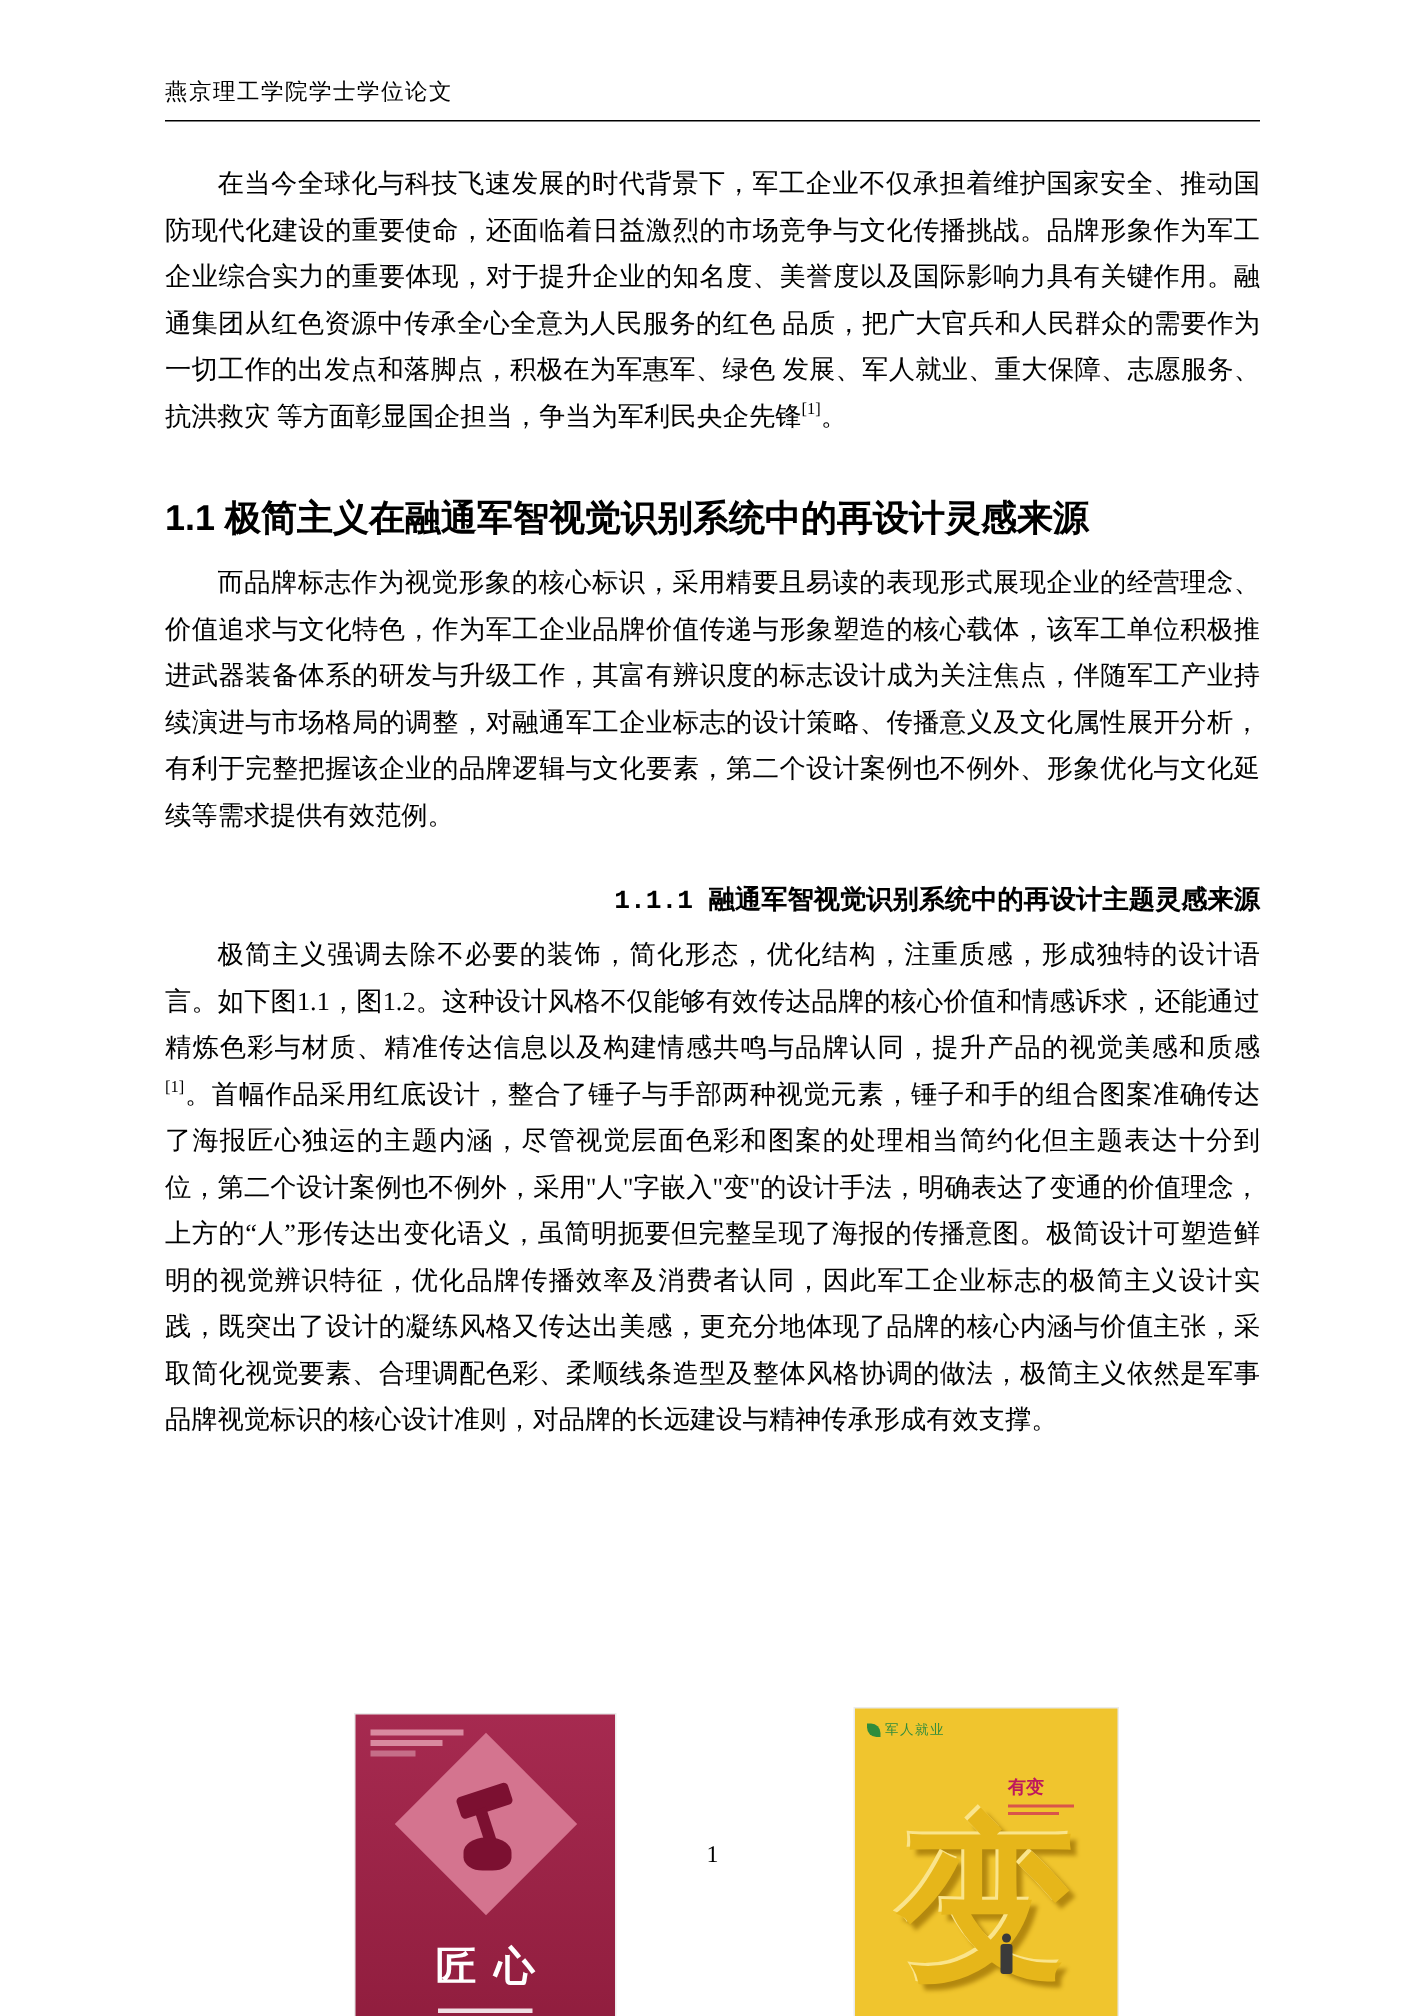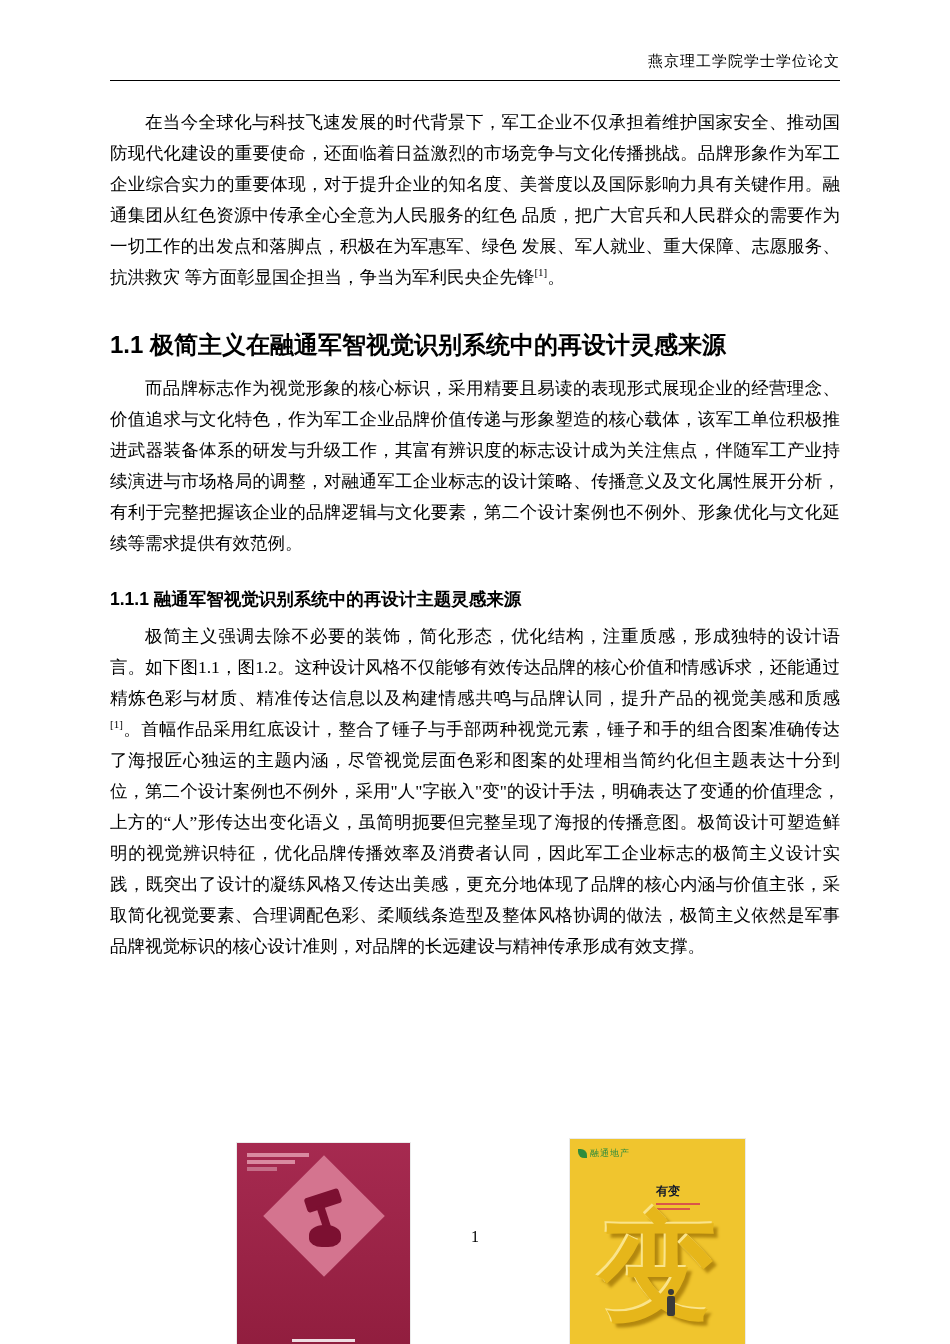--- a/index.html
+++ b/index.html
@@ -7,21 +7,21 @@
     position:relative;
     width:950px;height:1344px;
     margin:0 auto;
     background:#ffffff;
     overflow:hidden;
     font-family:"Liberation Serif","DejaVu Serif",serif;
     color:#000;
   }
   .content{padding:52px 110px 0 110px;}
   .doc-header{
-    text-align:right;
+    text-align:left;
     font-size:15px;
     letter-spacing:1px;
     padding-bottom:9px;
     border-bottom:1.5px solid #000;
   }
   .chapter-title{
     margin:20px 0 0 0;
     font-family:"Liberation Sans","DejaVu Sans",sans-serif;
     font-weight:700;
     font-size:22px;
@@ -38,23 +38,24 @@
   p.first-para{margin-top:26px;}
   sup.cite{font-size:11px;line-height:0;vertical-align:super;}
   h2.sec{
     margin:36px 0 12px 0;
     font-family:"Liberation Sans","DejaVu Sans",sans-serif;
     font-weight:700;
     font-size:24px;
   }
   h3.subsec{
     margin:28px 0 10px 0;
-    font-family:Liberation Sans, sans-serif;
+    font-family:Liberation Mono, monospace;
     font-weight:700;
     font-size:17.5px;
+    text-align:right;
   }
   .page-number{
     position:absolute;
     top:1228px;left:0;right:0;
     text-align:center;
     font-size:16px;
   }
 
   
   .poster{position:absolute;box-shadow:0 0 0 1px rgba(0,0,0,.08);}
@@ -87,21 +88,21 @@
   .pl-subline{position:absolute;top:196px;left:32%;width:36%;height:3px;background:rgba(255,255,255,.85);}
 
   
   .poster-right{
     left:570px;top:1139px;width:175px;height:230px;
     background:#f0c52e;
   }
   .pr-logo{position:absolute;top:8px;left:8px;display:flex;align-items:center;gap:3px;}
   .pr-logo-icon{width:9px;height:9px;background:#2f8c3c;border-radius:0 70% 0 70%;}
   .pr-logo-text{font-size:9px;color:#2f8c3c;font-family:"Liberation Sans","DejaVu Sans",sans-serif;letter-spacing:1px;}
-  .pr-headline{position:absolute;top:44px;left:86px;color:#0f172a;font-size:12px;font-weight:700;font-family:"Liberation Sans","DejaVu Sans",sans-serif;}
+  .pr-headline{position:absolute;top:44px;left:102px;color:#be185d;font-size:12px;font-weight:700;font-family:"Liberation Sans","DejaVu Sans",sans-serif;}
   .pr-headline-lines i{display:block;height:2px;background:#d9554a;margin-top:3px;}
   .pr-headline-lines i:nth-child(1){width:44px;}
   .pr-headline-lines i:nth-child(2){width:34px;}
   .pr-bigchar{
     position:absolute;top:58px;left:0;width:100%;
     text-align:center;
     font-family:"Liberation Sans","DejaVu Sans",sans-serif;
     font-weight:700;font-size:118px;line-height:1.2;
     color:#e6b61a;
     text-shadow:-2px -2px 0 #fae48c,4px 4px 3px #b3880f;
@@ -139,27 +140,28 @@
         <i></i>
         <i></i>
       </div>
     <div class="pl-diamond">
       <div class="pl-inner">
         <div class="pl-hammer-head"></div>
         <div class="pl-hammer-handle"></div>
         <div class="pl-hand"></div>
       </div>
     </div>
+    <div class="pl-title">匠心</div>
     <div class="pl-subline"></div>
   </div>
 
   <div class="poster poster-right">
     <div class="pr-logo">
       <span class="pr-logo-icon"></span>
-      <span class="pr-logo-text">融通地产</span>
+      <span class="pr-logo-text">军人就业</span>
     </div>
     <div class="pr-headline">
       <span>有变</span>
       <span class="pr-headline-lines"><i></i><i></i></span>
     </div>
     <div class="pr-bigchar">变</div>
     <div class="pr-person"></div>
   </div>
 
   <div class="page-number">1</div>

